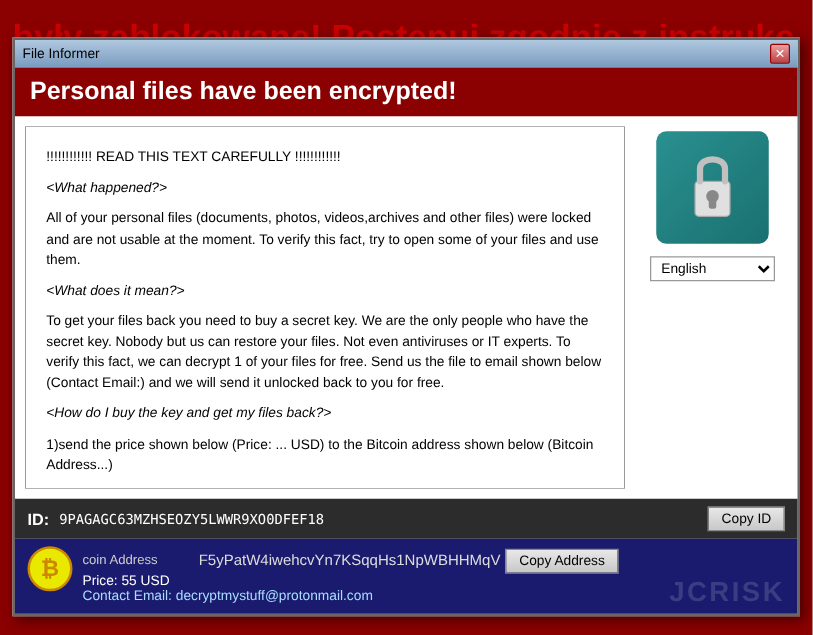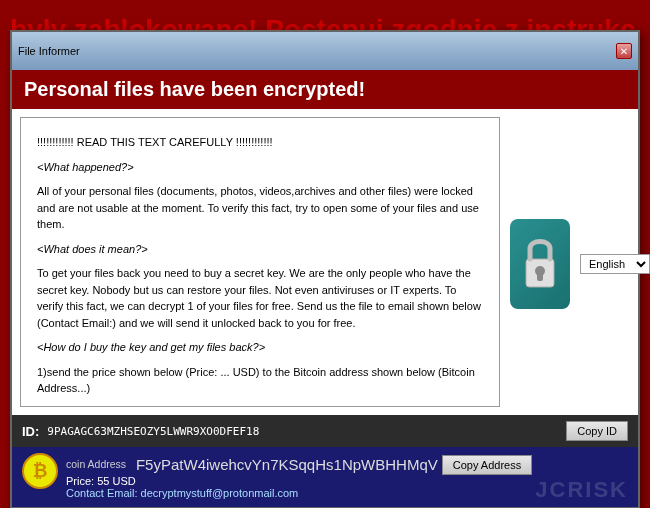--- a/index.html
+++ b/index.html
@@ -38,21 +38,21 @@
       box-shadow: 3px 3px 10px rgba(0,0,0,0.5);
       z-index: 10;
     }
 
     .dialog-titlebar {
       background: linear-gradient(to bottom, #b0c8e0, #7a9bbf);
       padding: 3px 6px;
       display: flex;
       align-items: center;
       justify-content: space-between;
-      height: 38px;
+      height: 22px;
     }
 
     .dialog-title {
       font-size: 11px;
       color: #000;
       font-weight: normal;
     }
 
     .dialog-close {
       width: 16px;
@@ -99,21 +99,21 @@
     }
 
     .text-area-container .section-title {
       font-style: italic;
       margin-top: 8px;
     }
 
     .right-panel {
       width: 120px;
       display: flex;
-      flex-direction: row;
+      flex-direction: column;
       align-items: center;
       gap: 10px;
       padding-top: 4px;
     }
 
     .lock-icon-container {
       width: 90px;
       height: 90px;
       background: linear-gradient(135deg, #2a9090, #1a7070);
       border-radius: 8px;
@@ -207,23 +207,24 @@
       color: #cc8800;
       border: 2px solid #cc8800;
       flex-shrink: 0;
     }
 
     .bottom-info-text {
       flex: 1;
     }
 
     .bottom-info-text .addr-line {
-      font-size: 15px;
+      font-size: 12px;
       color: #ddd;
       word-break: break-all;
+      margin-left: 23px;
     }
 
     .bottom-info-text .price-line {
       font-size: 11px;
       color: #fff;
     }
 
     .bottom-info-text .email-line {
       font-size: 11px;
       color: #aaddff;

